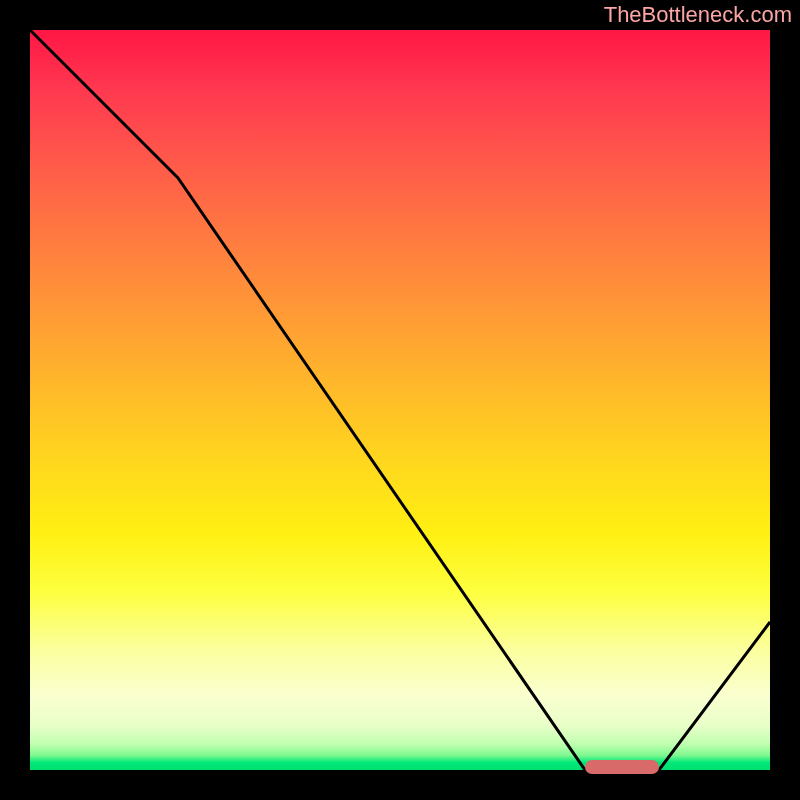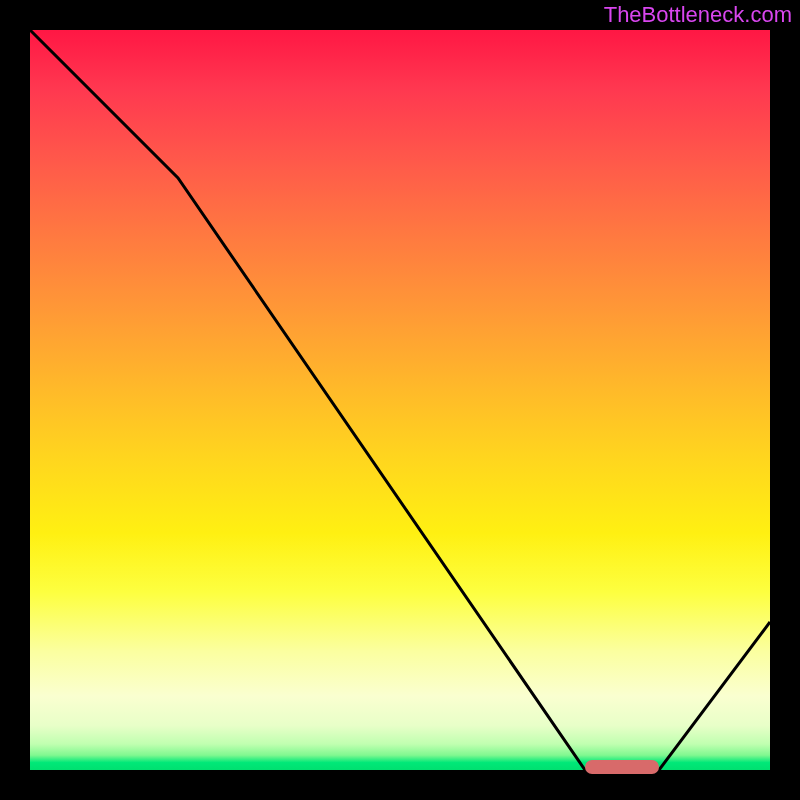--- a/index.html
+++ b/index.html
@@ -13,21 +13,21 @@
   }
   .container {
     width: 800px;
     height: 800px;
     position: relative;
   }
   .watermark {
     position: absolute;
     top: 2px;
     right: 8px;
-    color: #d946ef;
+    color: #fca5a5;
     font-size: 22px;
     font-weight: 500;
     z-index: 10;
   }
   .plot-area {
     position: absolute;
     left: 30px;
     top: 30px;
     width: 740px;
     height: 740px;

